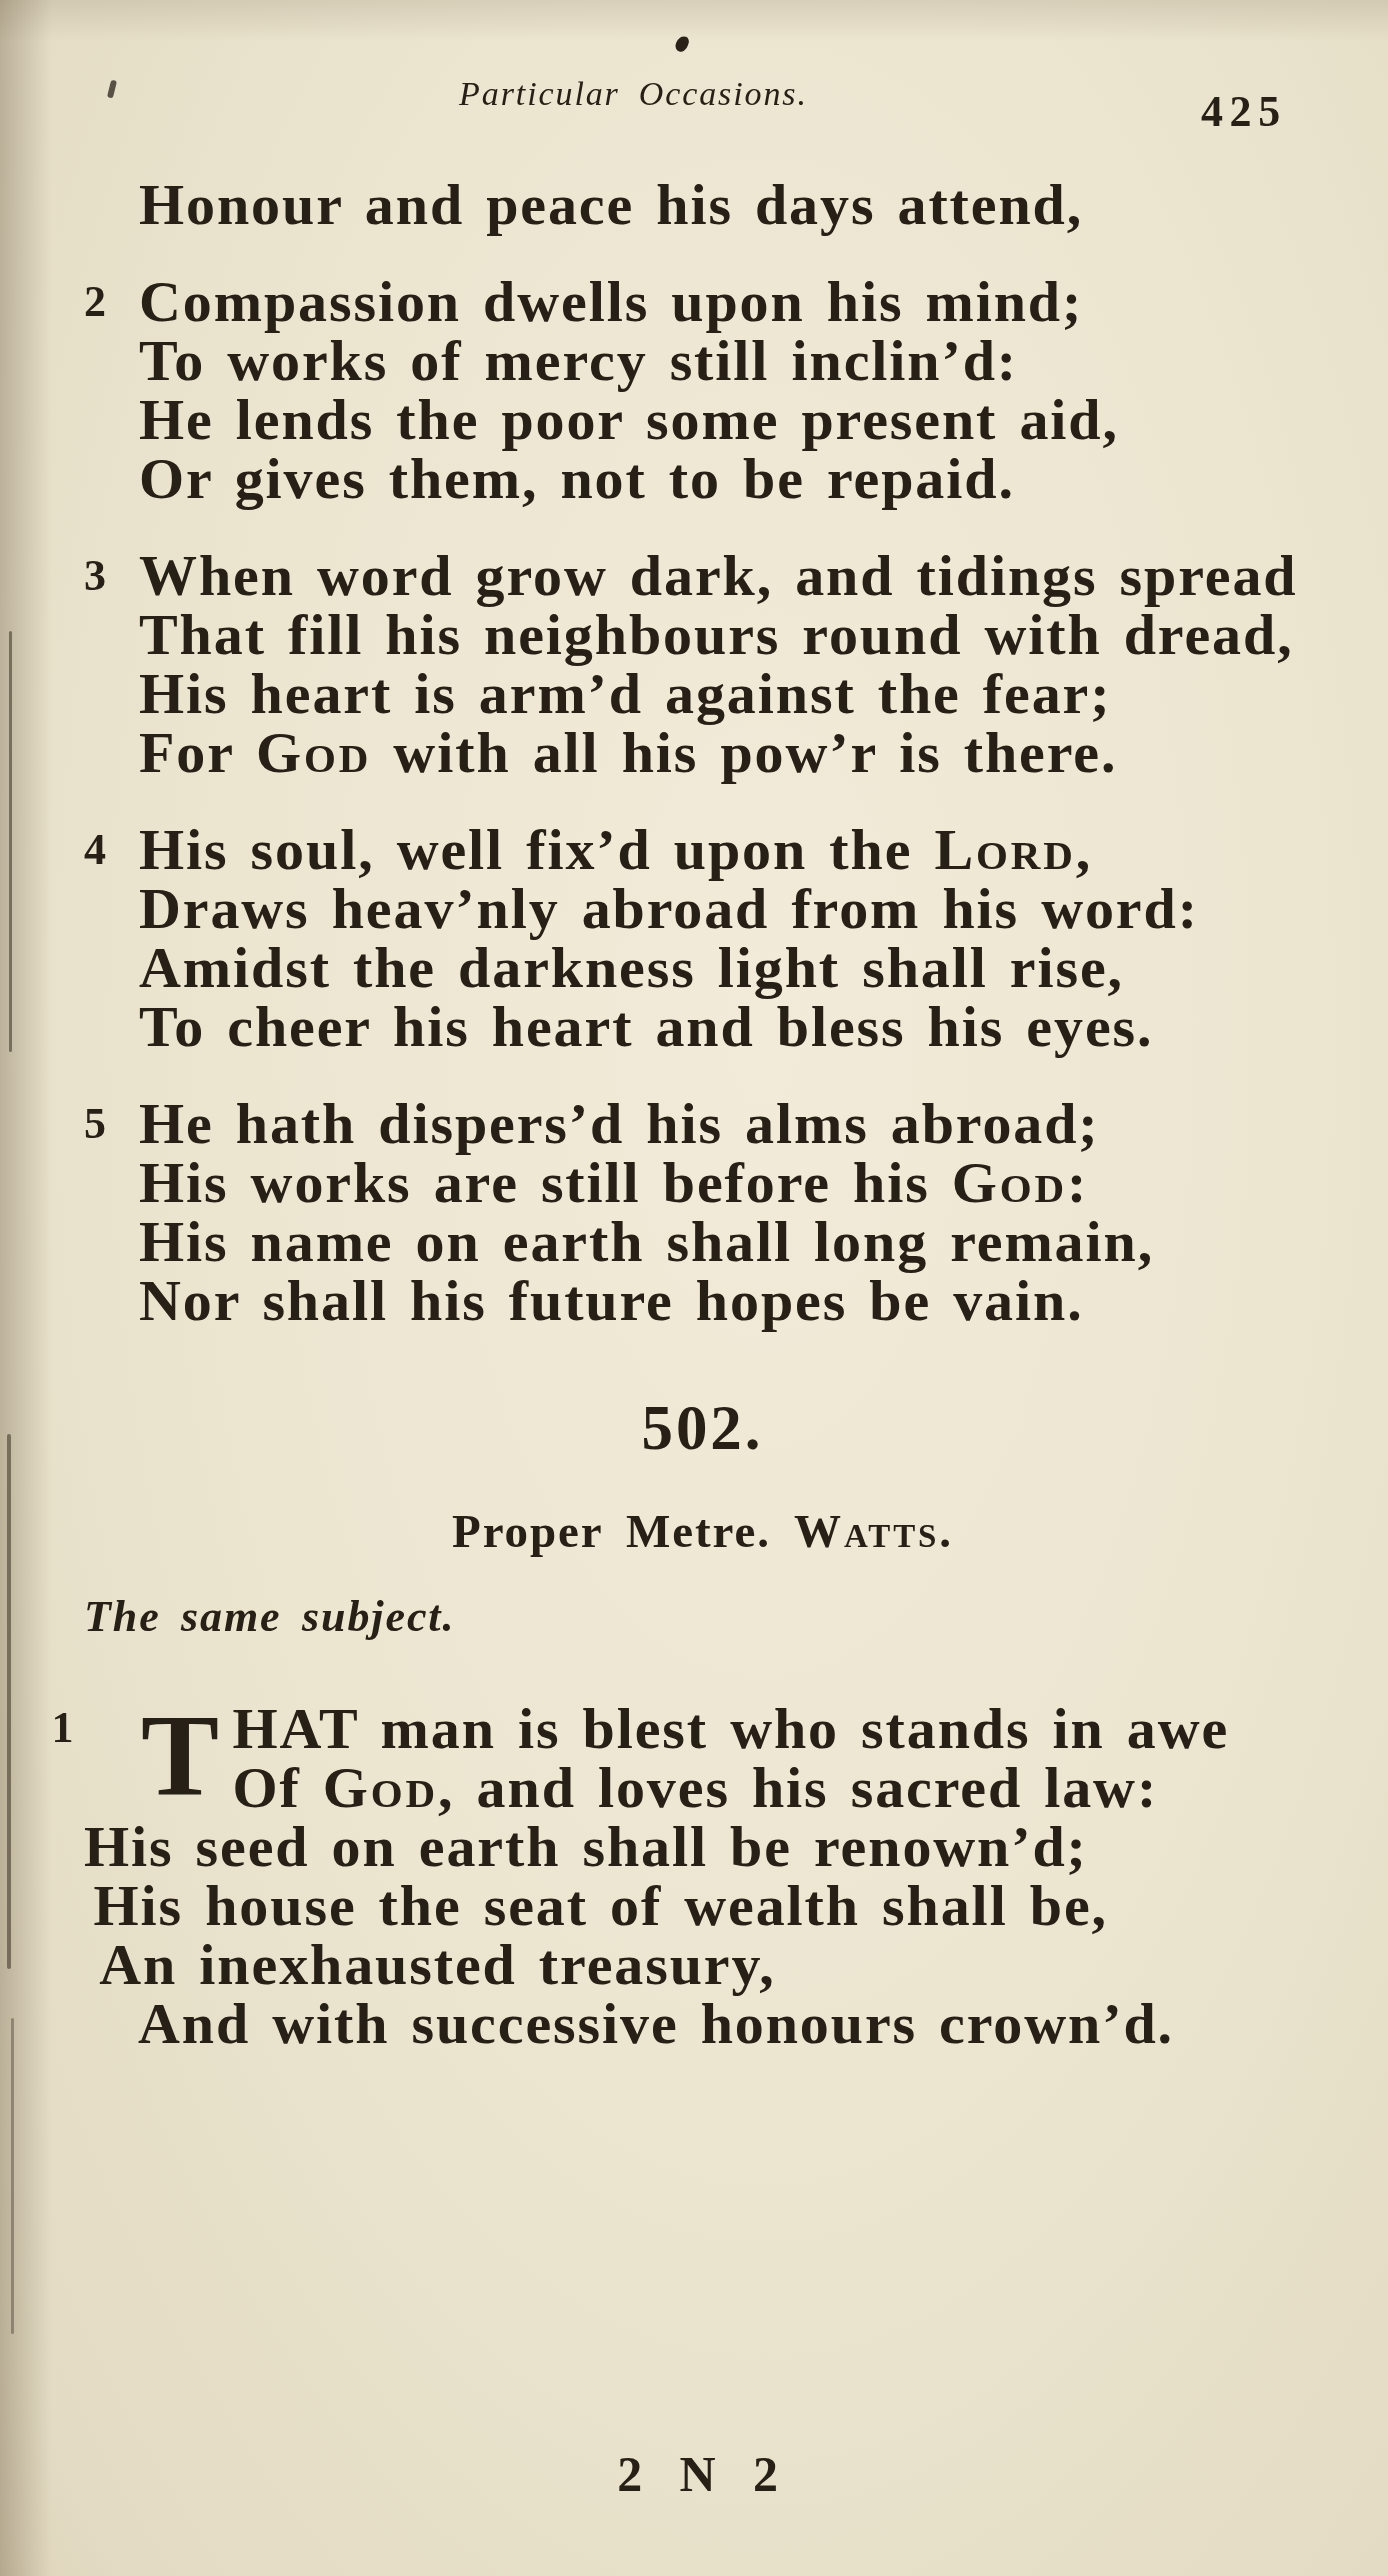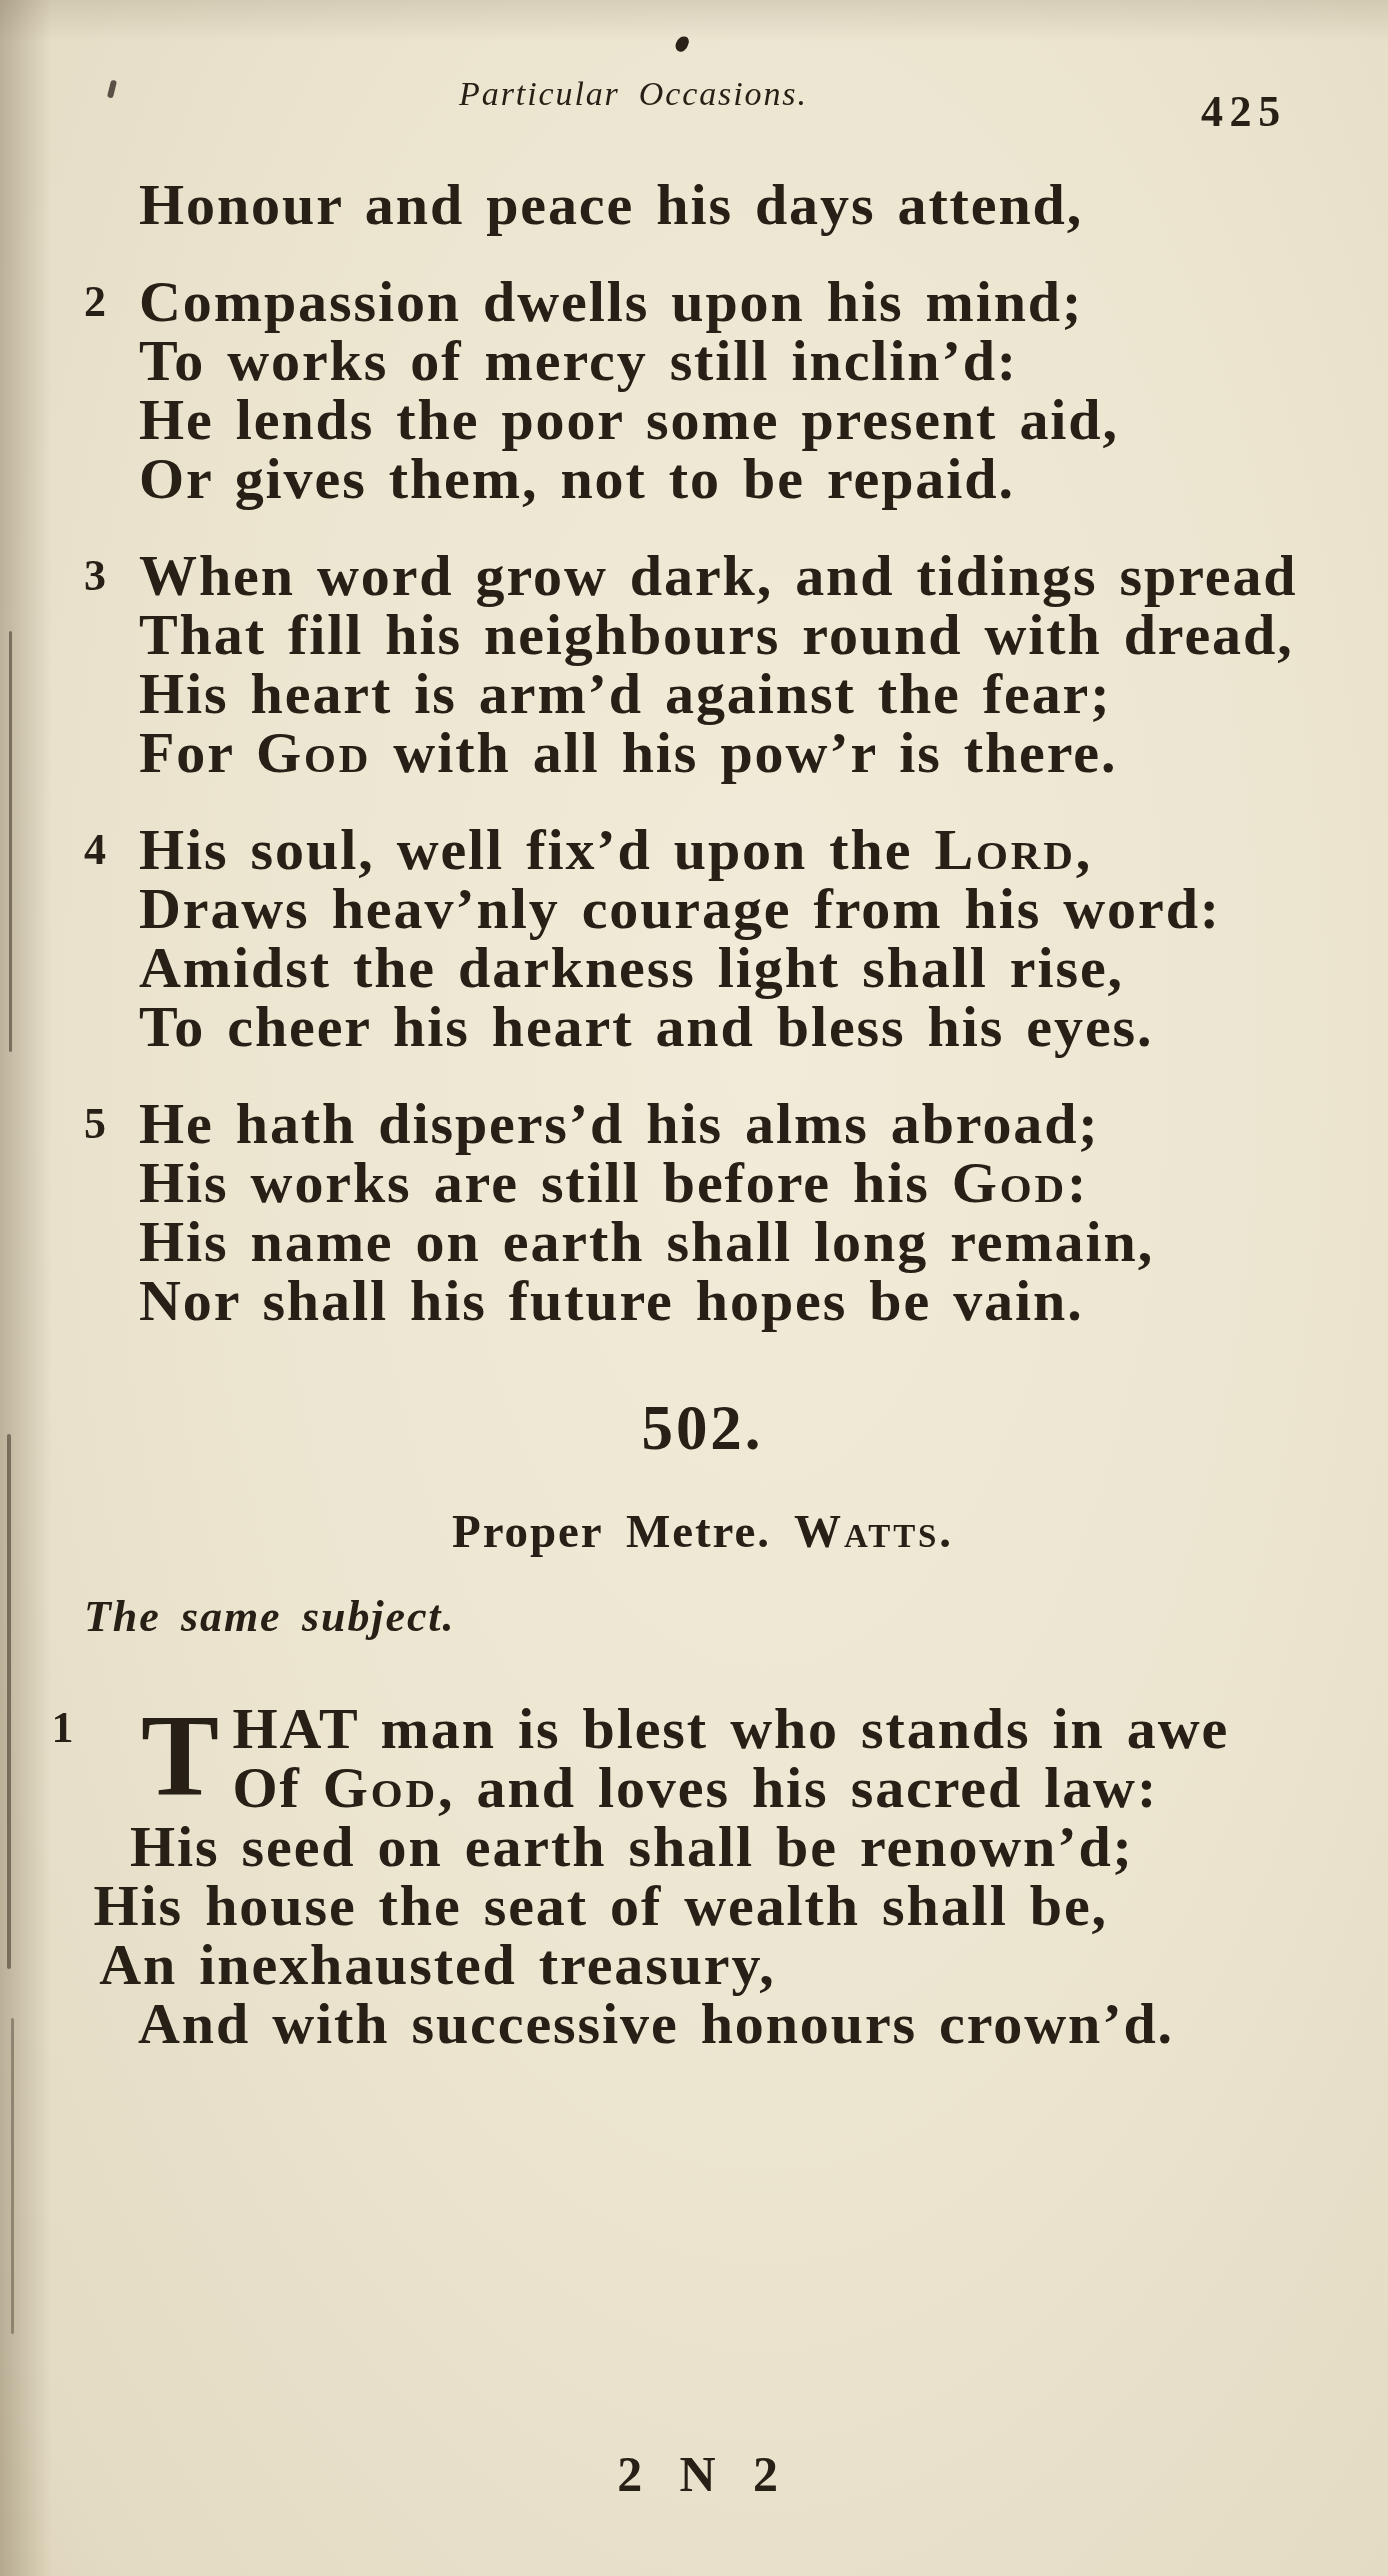--- a/index.html
+++ b/index.html
@@ -128,21 +128,21 @@
     font-weight: 700;
   }
   .dropwrap { display: flex; align-items: flex-start; margin-left: 57px; }
   .drop-cap {
     font-size: 117px;
     line-height: 99px;
     font-weight: 700;
     margin-right: 13.4px;
     transform: translateY(5.7px);
   }
-  .ind-a { margin-left: 46px; }
+  .ind-a { }
   .ind-b { margin-left: 9.6px; }
   .ind-c { margin-left: 15.3px; }
   .ind-d { margin-left: 54px; }
 
   
   .sig {
     position: absolute;
     left: 12px; right: 0;
     bottom: 73px;
     text-align: center;
@@ -194,21 +194,21 @@
             <div class="line">That fill his neighbours round with dread,</div>
             <div class="line">His heart is arm’d against the fear;</div>
             <div class="line">For <span class="sc">God</span> with all his pow’r is there.</div>
           </div>
   </div>
 
   <div class="verse">
     <span class="verse-num">4</span>
     <div class="verse-lines">
             <div class="line">His soul, well fix’d upon the <span class="sc">Lord</span>,</div>
-            <div class="line">Draws heav’nly courage from his word:</div>
+            <div class="line">Draws heav’nly abroad from his word:</div>
             <div class="line">Amidst the darkness light shall rise,</div>
             <div class="line">To cheer his heart and bless his eyes.</div>
           </div>
   </div>
 
   <div class="verse">
     <span class="verse-num">5</span>
     <div class="verse-lines">
             <div class="line">He hath dispers’d his alms abroad;</div>
             <div class="line">His works are still before his <span class="sc">God</span>:</div>

